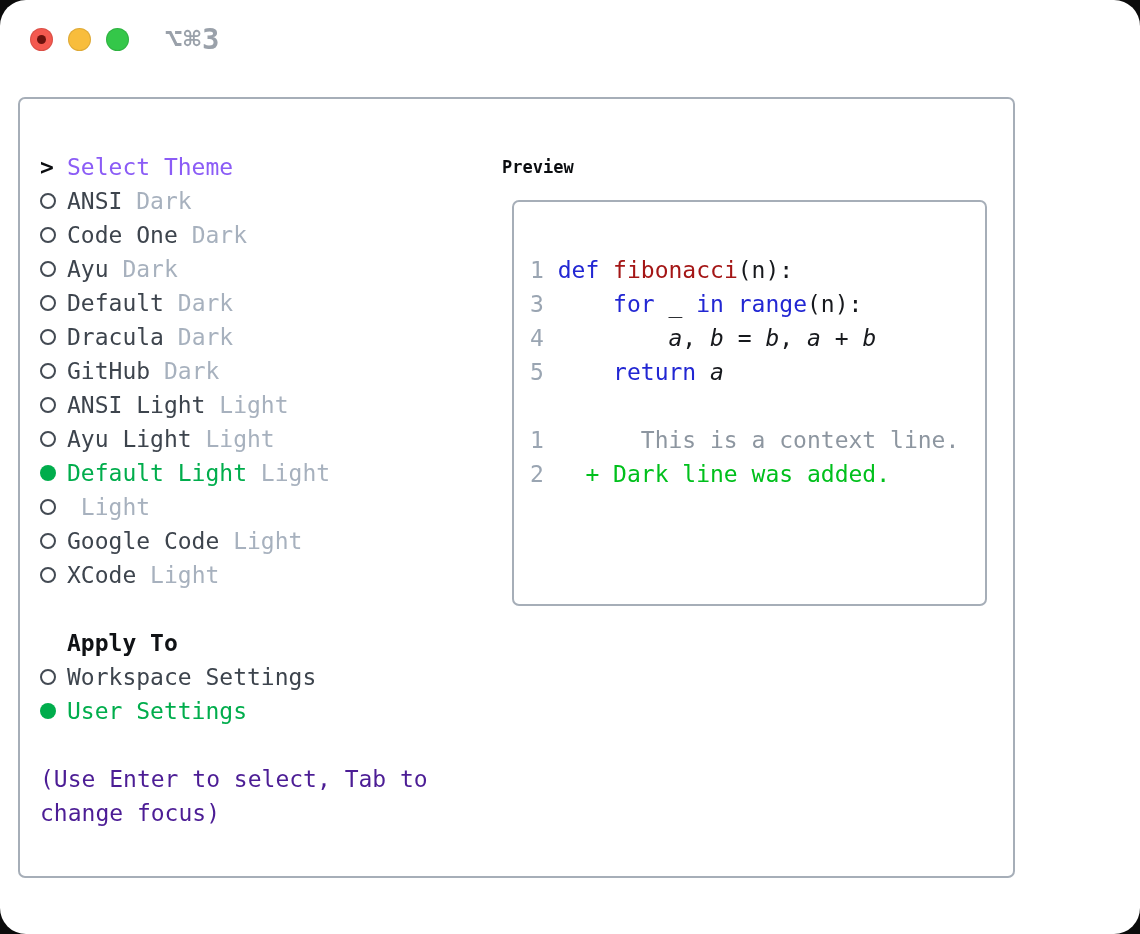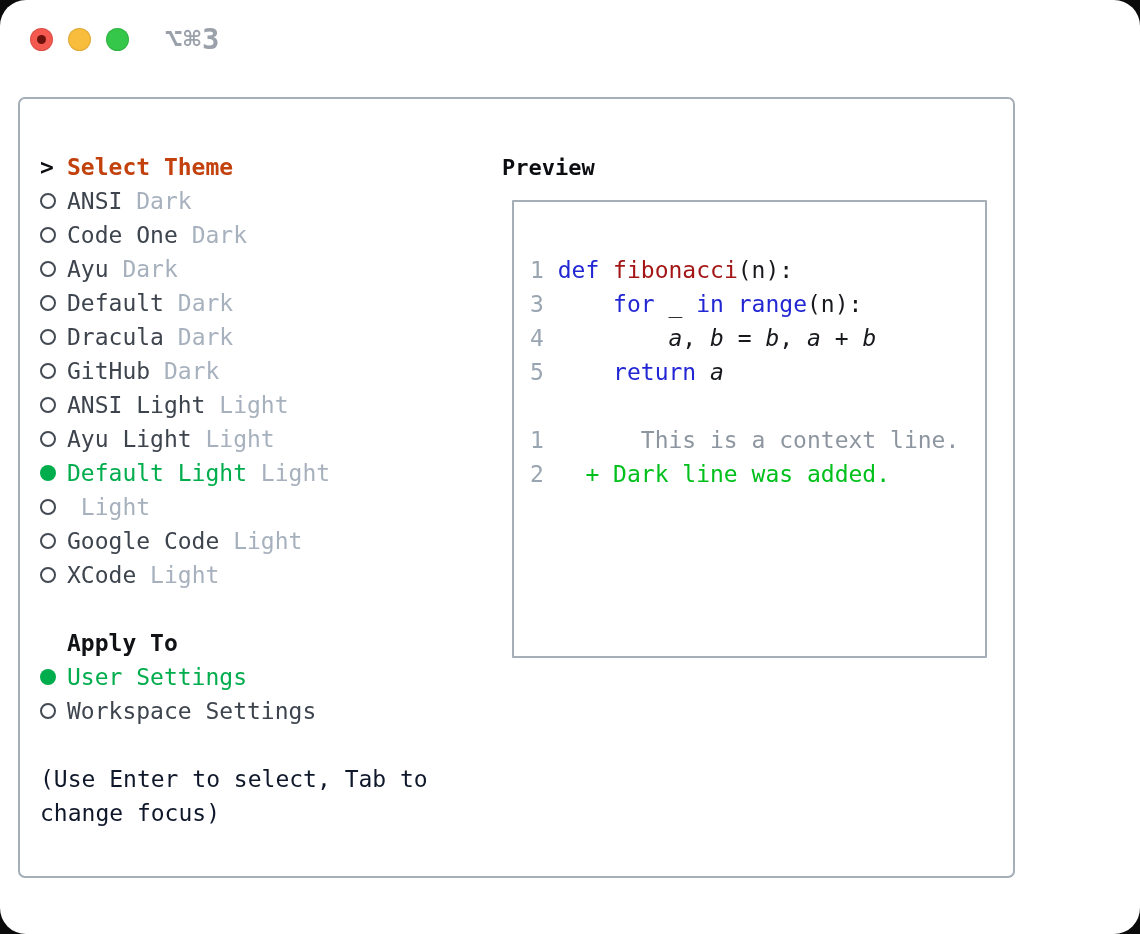--- a/index.html
+++ b/index.html
@@ -30,39 +30,39 @@
   
   .panel{
     position:absolute;left:18px;top:97px;width:997px;height:781px;
     border:2px solid #a6aeb8;border-radius:7px;background:#fff;box-sizing:border-box;
   }
   .left-col{
     position:absolute;left:20px;top:51px;font-size:23px;color:#3d444d;
   }
   .line{height:34px;display:flex;align-items:center;white-space:pre;}
   .marker-col{width:27px;flex:0 0 27px;display:flex;align-items:center;}
-  .picker-title,.apply-title{color:#c2410c;font-weight:bold;}
+  .picker-title,.apply-title{color:#8b5cf6;font-weight:normal;}
   .apply-title{font-weight:bold;color:#101215;}
   .prompt{color:#0b0d10;font-weight:bold;font-size:23px;}
   .radio{width:12px;height:12px;border:2px solid #434a53;border-radius:50%;box-sizing:content-box;}
   .radio.filled{width:16px;height:16px;border:none;background:#00ad4c;}
   .t-name{color:#3d444d;}
   .t-variant{color:#a7b1be;}
   .row.sel .t-name{color:#00ad4c;}
   .opt-label{color:#3d444d;}
   .opt.sel .opt-label{color:#00ad4c;}
-  .hint{color:#0f172a;}
+  .hint{color:#4c1d95;}
   
   .preview-title{
     position:absolute;left:482px;top:51px;height:34px;display:flex;align-items:center;
-    font-size:22px;font-weight:bold;color:#0b0d10;
+    font-size:17px;font-weight:bold;color:#0b0d10;
   }
   .preview-box{
-    position:absolute;left:492px;top:101px;width:475px;height:458px;
-    border:2px solid #a6aeb8;border-radius:1px;box-sizing:border-box;
+    position:absolute;left:492px;top:101px;width:475px;height:406px;
+    border:2px solid #a6aeb8;border-radius:7px;box-sizing:border-box;
     padding:51px 0 0 16px;overflow:hidden;background:#fff;
   }
   .codeline{height:34px;line-height:34px;white-space:pre;font-size:23px;color:#17191d;}
   .num{color:#9aa5b2;}
   .kw{color:#2227d3;}
   .fn{color:#a41616;}
   .pl{color:#17191d;}
   .var{color:#17191d;font-style:italic;}
   .ctx{color:#8d96a0;}
   .del{color:#c93a24;}
@@ -104,22 +104,22 @@
         </div>
 
       <div class="line"></div>
 
       <div class="line">
         <span class="marker-col"></span>
         <span class="apply-title">Apply To</span>
       </div>
 
       <div id="apply-list">
+          <div class="line opt"><span class="marker-col"><span class="radio"></span></span><span class="opt-label">Workspace Settings</span></div>
           <div class="line opt sel"><span class="marker-col"><span class="radio filled"></span></span><span class="opt-label">User Settings</span></div>
-          <div class="line opt"><span class="marker-col"><span class="radio"></span></span><span class="opt-label">Workspace Settings</span></div>
         </div>
 
       <div class="line"></div>
 
       <div class="line hint">(Use Enter to select, Tab to</div>
       <div class="line hint">change focus)</div>
     </div>
 
     <div class="preview-title">Preview</div>
 

